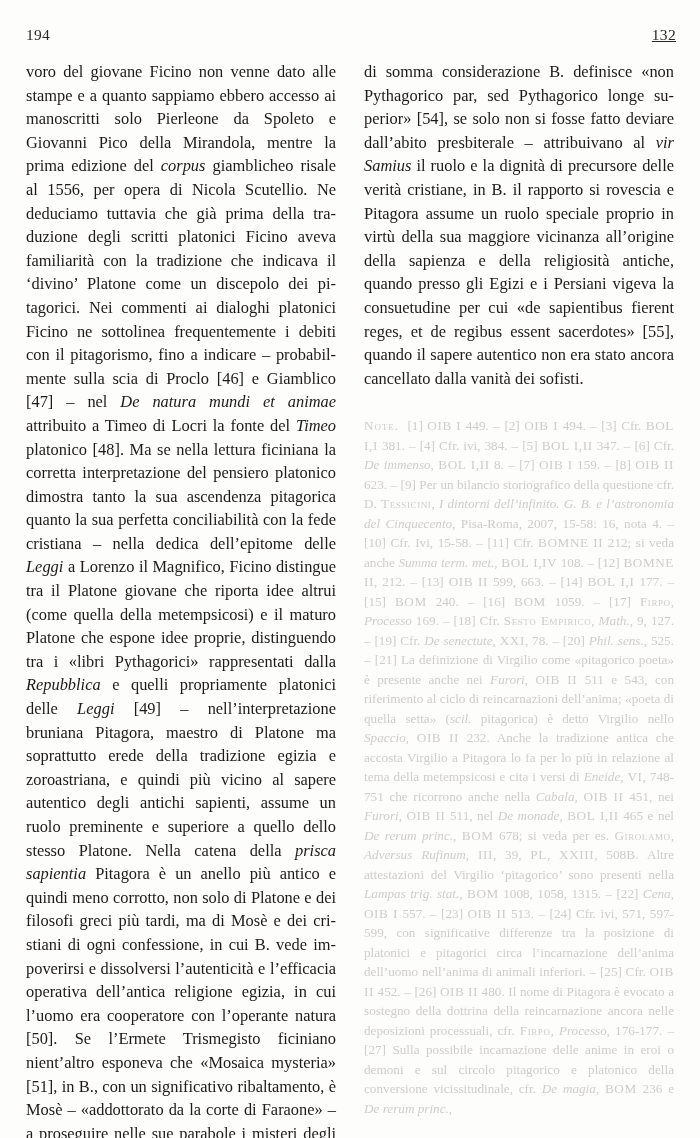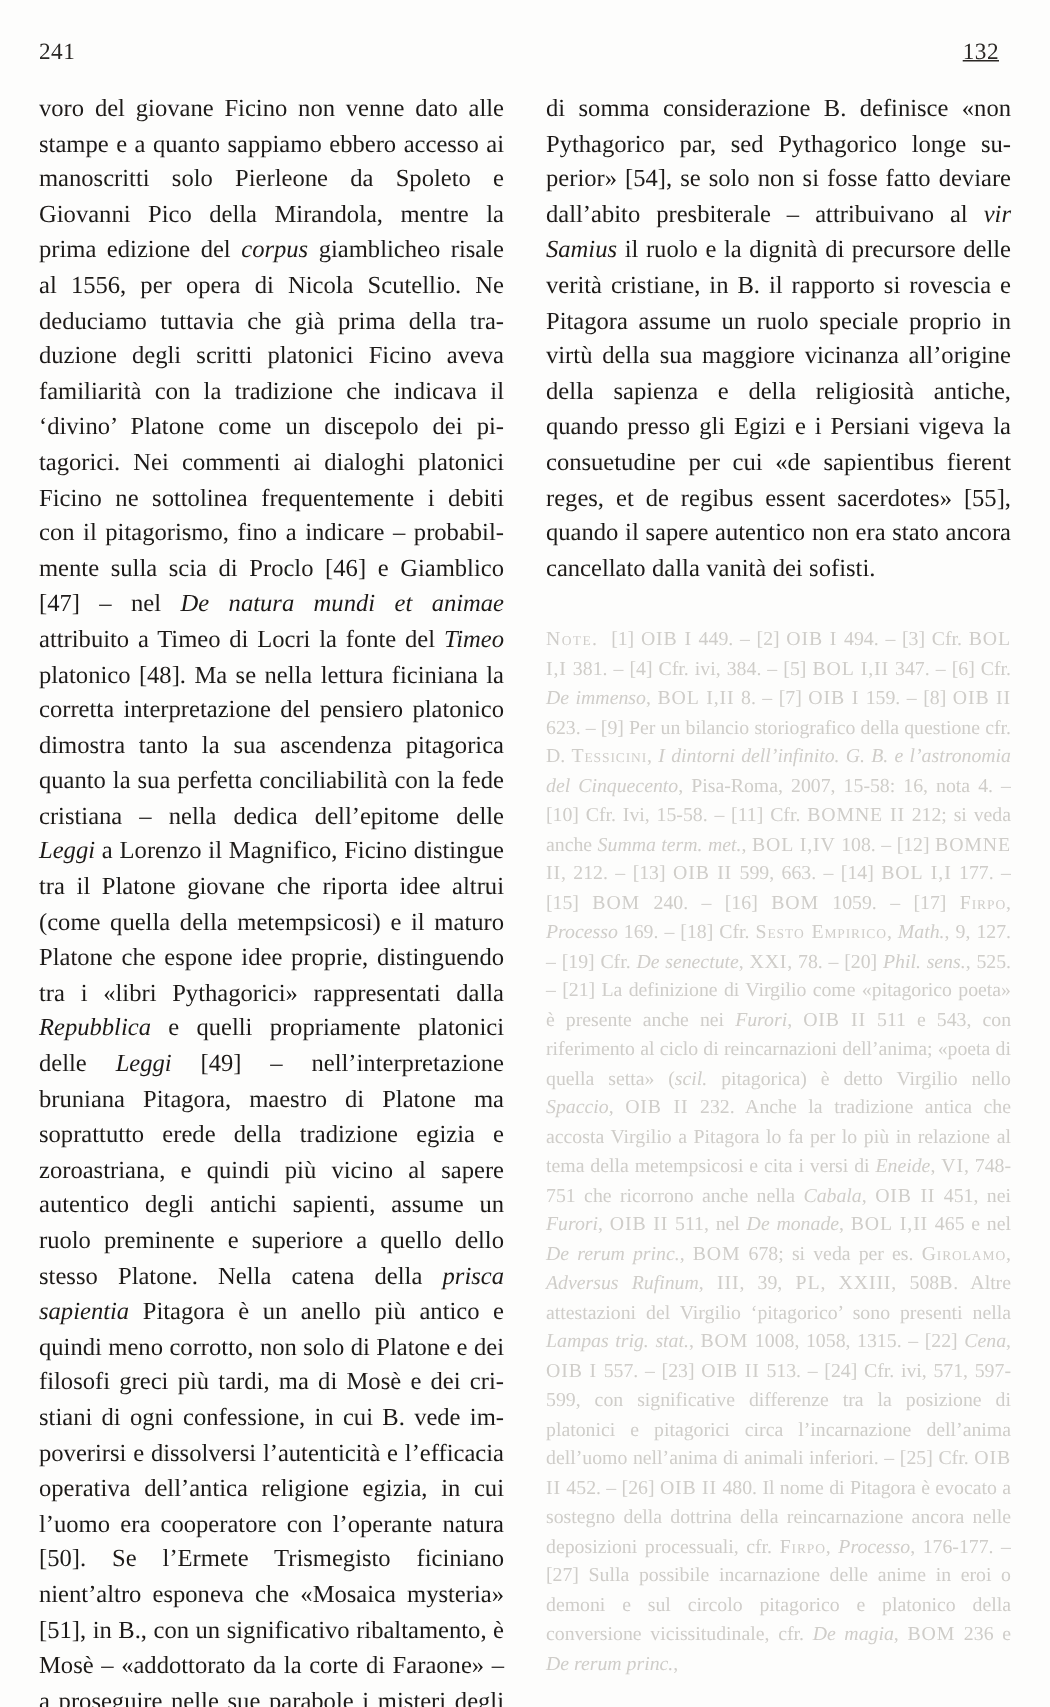--- a/index.html
+++ b/index.html
@@ -25,21 +25,21 @@
     height: 22px;
   }
   .folio {
     position: absolute;
     top: 0;
     font-size: 15.5px;
     color: #2a2724;
     letter-spacing: 0.02em;
   }
   .folio-left  { left: 26px; }
-  .folio-right { right: 34px; text-decoration: underline; }
+  .folio-right { right: 24px; text-decoration: underline; }
   .head-title {
     position: absolute;
     top: 0;
     left: 0;
     width: 700px;
     text-align: center;
     font-size: 13.5px;
     color: #2a2724;
     letter-spacing: 0.16em;
   }
@@ -90,21 +90,21 @@
     letter-spacing: 0.045em;
   }
   i, em { font-style: italic; }
 </style>
 </head>
 <body>
 
 <div class="page">
 
   <div class="running-head">
-    <div class="folio folio-left">241</div>
+    <div class="folio folio-left">194</div>
     <div class="folio folio-right">132</div>
   </div>
 
   <div class="columns">
 
     <div class="col col-left">
       <p class="body-par"><span>voro del giovane Ficino non venne dato alle stampe e a quanto sappiamo ebbero acces­so ai manoscritti solo Pierleone da Spoleto e Giovanni Pico della Mirandola, mentre la prima edizione del </span><i>corpus</i><span> giamblicheo risa­le al 1556, per opera di Nicola Scutellio. Ne deduciamo tuttavia che già prima della tra­duzione degli scritti platonici Ficino aveva familiarità con la tradizione che indicava il ‘divino’ Platone come un discepolo dei pi­tagorici. Nei commenti ai dialoghi platonici Ficino ne sottolinea frequentemente i debiti con il pitagorismo, fino a indicare – probabil­mente sulla scia di Proclo [46] e Giamblico [47] – nel </span><i>De natura mundi et animae</i><span> attribuito a Timeo di Locri la fonte del </span><i>Timeo</i><span> platoni­co [48]. Ma se nella lettura ficiniana la cor­retta interpretazione del pensiero platonico dimostra tanto la sua ascendenza pitagorica quanto la sua perfetta conciliabilità con la fede cristiana – nella dedica dell’epitome delle </span><i>Leggi</i><span> a Lorenzo il Magnifico, Ficino distingue tra il Platone giovane che riporta idee altrui (come quella della metempsicosi) e il maturo Platone che espone idee proprie, distinguendo tra i «libri Pythagorici» rappre­sentati dalla </span><i>Repubblica</i><span> e quelli propriamen­te platonici delle </span><i>Leggi</i><span> [49] – nell’interpreta­zione bruniana Pitagora, maestro di Platone ma soprattutto erede della tradizione egizia e zoroastriana, e quindi più vicino al sapere autentico degli antichi sapienti, assume un ruolo preminente e superiore a quello dello stesso Platone. Nella catena della </span><i>prisca sapientia</i><span> Pitagora è un anello più antico e quin­di meno corrotto, non solo di Platone e dei filosofi greci più tardi, ma di Mosè e dei cri­stiani di ogni confessione, in cui B. vede im­poverirsi e dissolversi l’autenticità e l’effica­cia operativa dell’antica religione egizia, in cui l’uomo era cooperatore con l’operante natura [50]. Se l’Ermete Trismegisto ficinia­no nient’altro esponeva che «Mosaica my­steria» [51], in B., con un significativo ribalta­mento, è Mosè – «addottorato da la corte di Faraone» – a proseguire nelle sue parabole i misteri degli Egizi [52], quegli stessi Egizi che secondo le fonti antiche erano stati ma­estri di Pitagora [53]. E se Ficino e lo stesso Cusano – che nell’</span></p>
     </div>
 
     <div class="col col-right">

